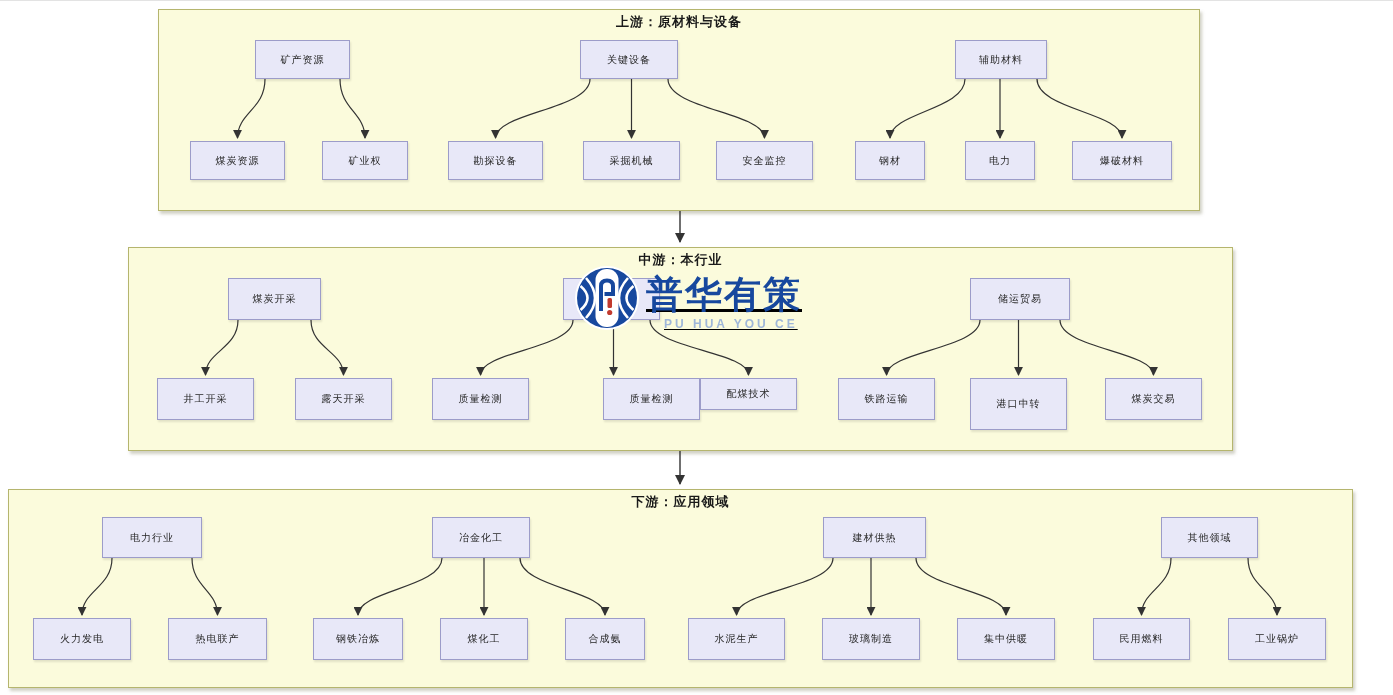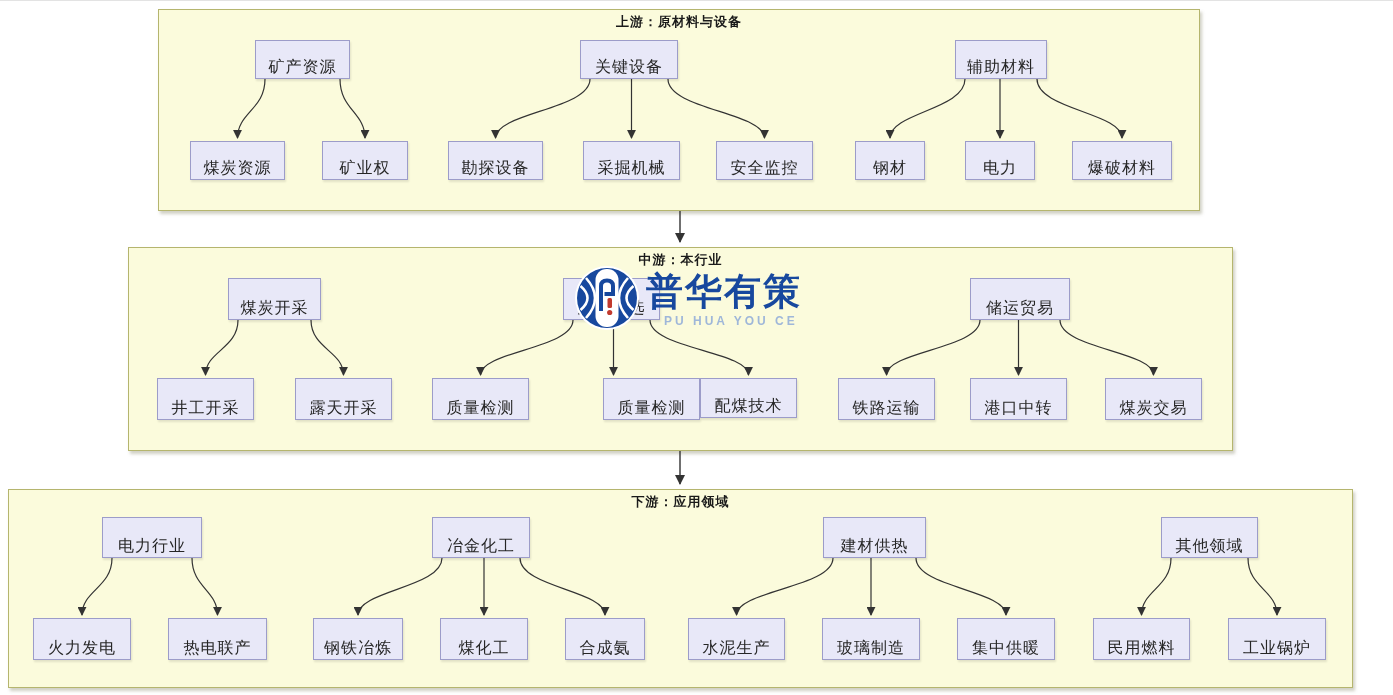--- a/index.html
+++ b/index.html
@@ -14,30 +14,30 @@
     border:1px solid var(--container-border,#b5b56e);
     box-shadow:2px 3px 3px rgba(120,120,90,.35);
     box-sizing:border-box;
   }
   .section-label{
     position:absolute;top:3px;left:0;right:0;text-align:center;
     font-size:13px;font-weight:700;color:#1a1a1a;letter-spacing:1px;
   }
   #edge-layer{position:absolute;left:0;top:0;z-index:2;pointer-events:none;}
   .node{
-    position:absolute;z-index:3;display:flex;align-items:flex-end;justify-content:center;
+    position:absolute;z-index:3;display:flex;align-items:center;justify-content:center;
     background:var(--node-fill,#e8e8f8);
     border:1px solid var(--node-border,#9c9cc9);
     box-shadow:1px 2px 2px rgba(0,0,0,.10);
-    font-size:16px;color:#262626;letter-spacing:1px;
+    font-size:10px;color:#262626;letter-spacing:1px;
     box-sizing:border-box;text-align:center;
   }
   .logo{
     position:absolute;left:574px;top:265px;z-index:5;
-    display:flex;align-items:center;
+    display:flex;align-items:flex-end;text-decoration:underline;
   }
   .logo-mark{flex:0 0 auto;}
   .logo-text{margin-left:6px;padding-top:4px;}
   .logo-title{
     font-size:37px;line-height:40px;font-weight:800;
     color:var(--logo-blue,#17489e);letter-spacing:2px;white-space:nowrap;
   }
   .logo-subtitle{
     margin-top:2px;margin-left:18px;font-size:12px;font-weight:700;
     color:var(--logo-light-blue,#9fb7d9);letter-spacing:3px;white-space:nowrap;
@@ -147,27 +147,27 @@
       </div>
       <div class="node" style="left: 295px; top: 378px; width: 97px; height: 42px;">
         <span>露天开采</span>
       </div>
       <div class="node" style="left: 432px; top: 378px; width: 97px; height: 42px;">
         <span>质量检测</span>
       </div>
       <div class="node" style="left: 565px; top: 378px; width: 97px; height: 42px; margin-left: 38px;">
         <span>质量检测</span>
       </div>
-      <div class="node" style="left: 700px; top: 378px; width: 97px; height: 40px;">
+      <div class="node" style="left: 700px; top: 378px; width: 97px; height: 32px;">
         <span>配煤技术</span>
       </div>
       <div class="node" style="left: 838px; top: 378px; width: 97px; height: 42px;">
         <span>铁路运输</span>
       </div>
-      <div class="node" style="left: 970px; top: 378px; width: 97px; height: 42px;">
+      <div class="node" style="left: 970px; top: 378px; width: 97px; height: 52px;">
         <span>港口中转</span>
       </div>
       <div class="node" style="left: 1105px; top: 378px; width: 97px; height: 42px;">
         <span>煤炭交易</span>
       </div>
       <div class="node" style="left: 102px; top: 517px; width: 100px; height: 41px;">
         <span>电力行业</span>
       </div>
       <div class="node" style="left: 432px; top: 517px; width: 98px; height: 41px;">
         <span>冶金化工</span>

